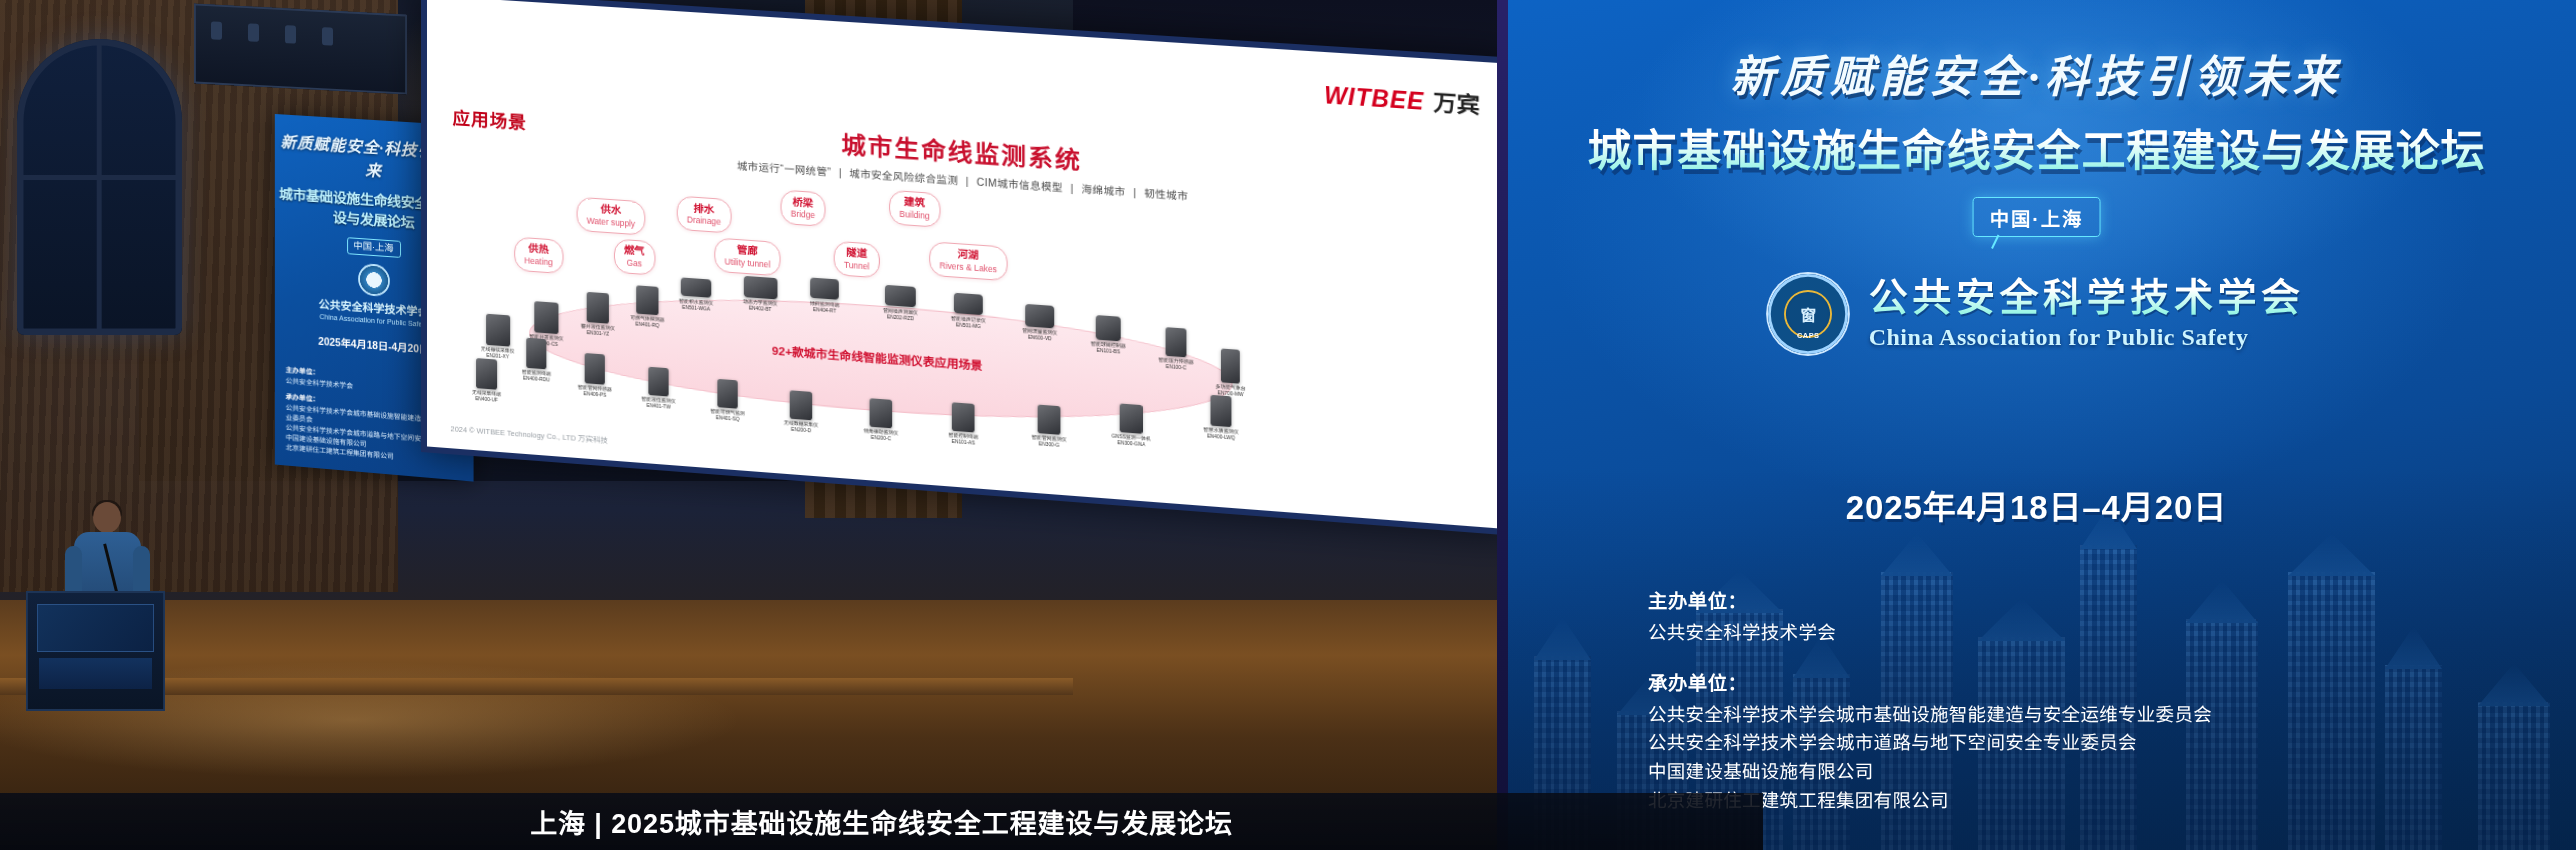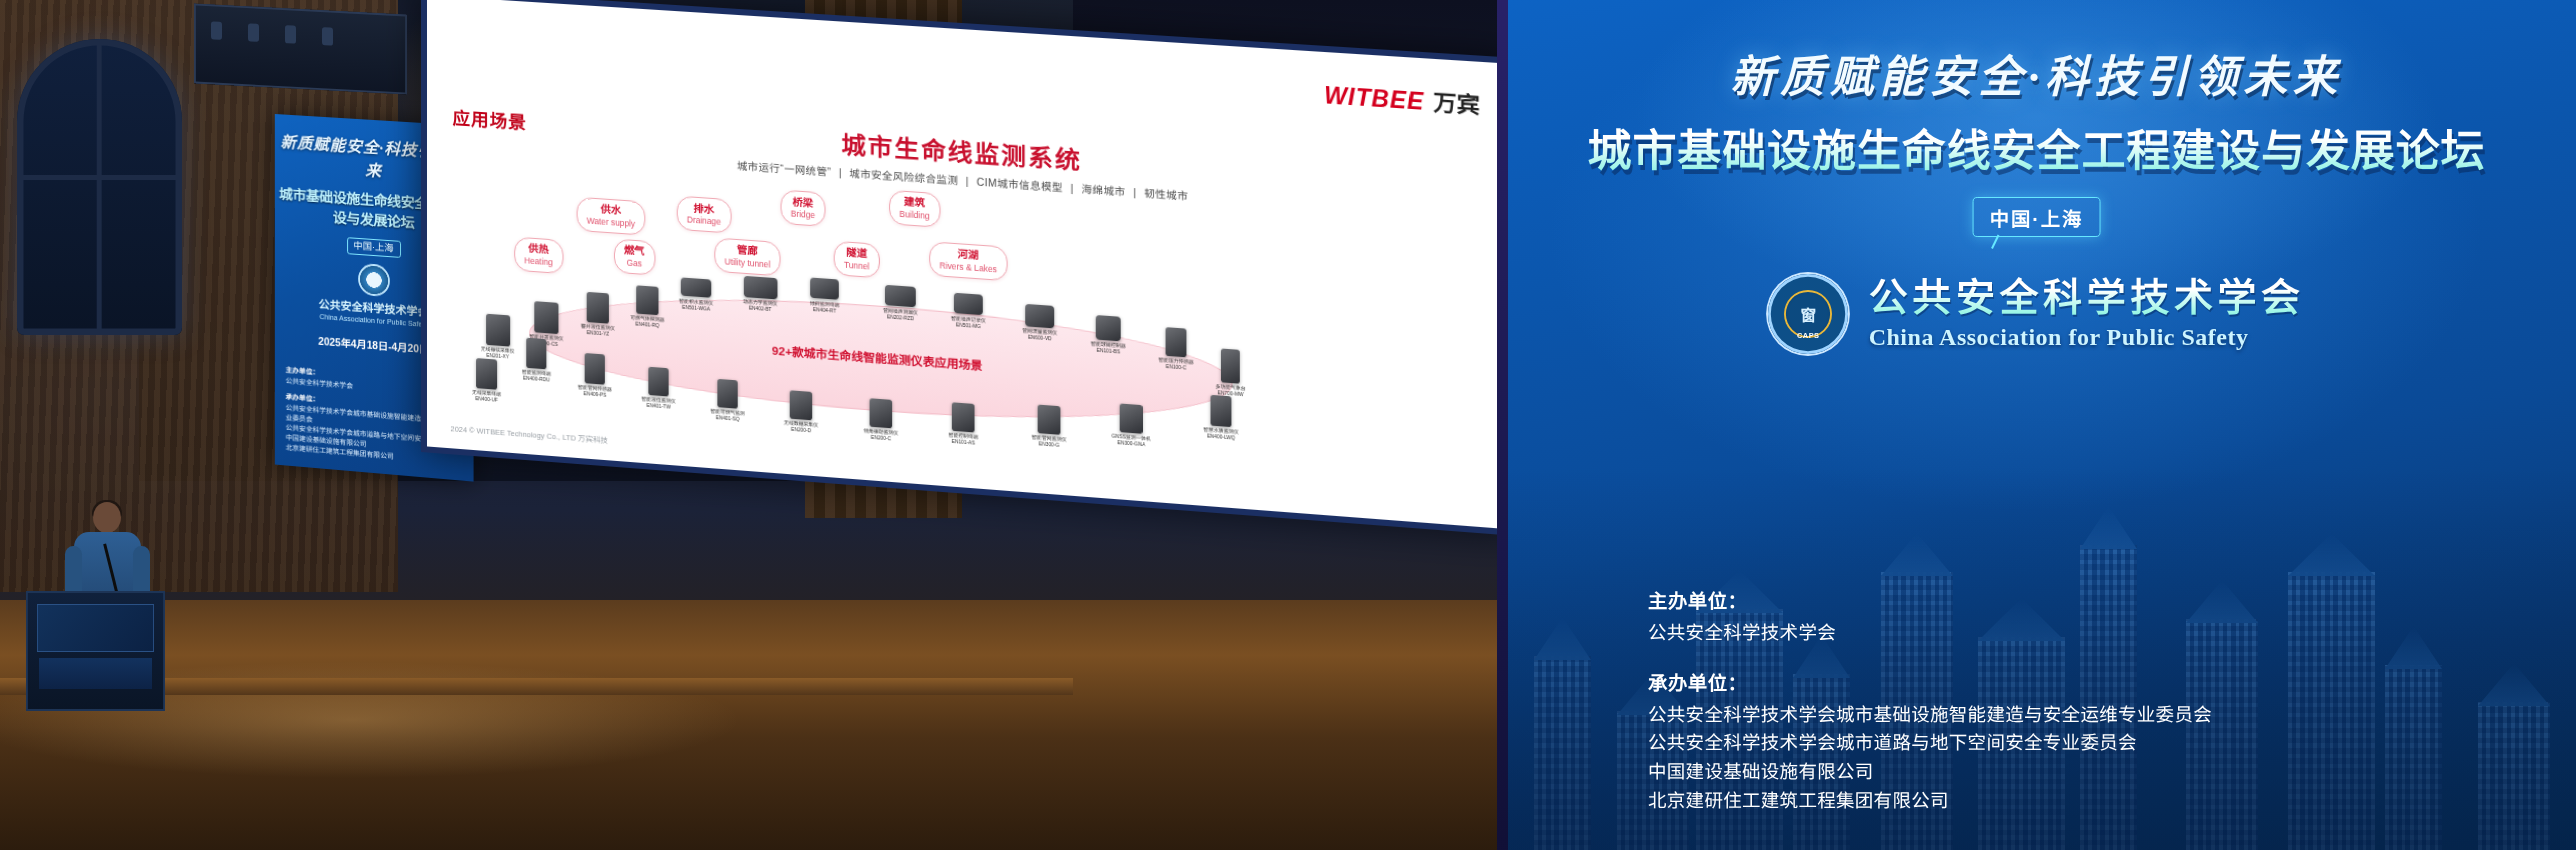--- a/index.html
+++ b/index.html
@@ -583,30 +583,34 @@
       <div class="caps-seal">
         <div class="caps-inner">窗</div>
         <div class="caps-text">CAPS</div>
       </div>
       <div class="assoc-texts">
         <div class="assoc-cn">公共安全科学技术学会</div>
         <div class="assoc-en">China Association for Public Safety</div>
       </div>
     </div>
 
+    <div class="b-date">2025年4月18日–4月20日</div>
 
     <div class="b-orgs">
       <div class="org-h">主办单位：</div>
       <div class="org-l">公共安全科学技术学会</div>
       <div class="org-gap"></div>
       <div class="org-h">承办单位：</div>
       <div id="b-org-list">
           <div class="org-l">公共安全科学技术学会城市基础设施智能建造与安全运维专业委员会</div>
           <div class="org-l">公共安全科学技术学会城市道路与地下空间安全专业委员会</div>
           <div class="org-l">中国建设基础设施有限公司</div>
           <div class="org-l">北京建研住工建筑工程集团有限公司</div>
         </div>
     </div>
   </div>
 
+  <div class="caption">
+    <span class="caption-text">上海 | 2025城市基础设施生命线安全工程建设与发展论坛</span>
+  </div>
 
 </div>
 
 
 </body></html>

